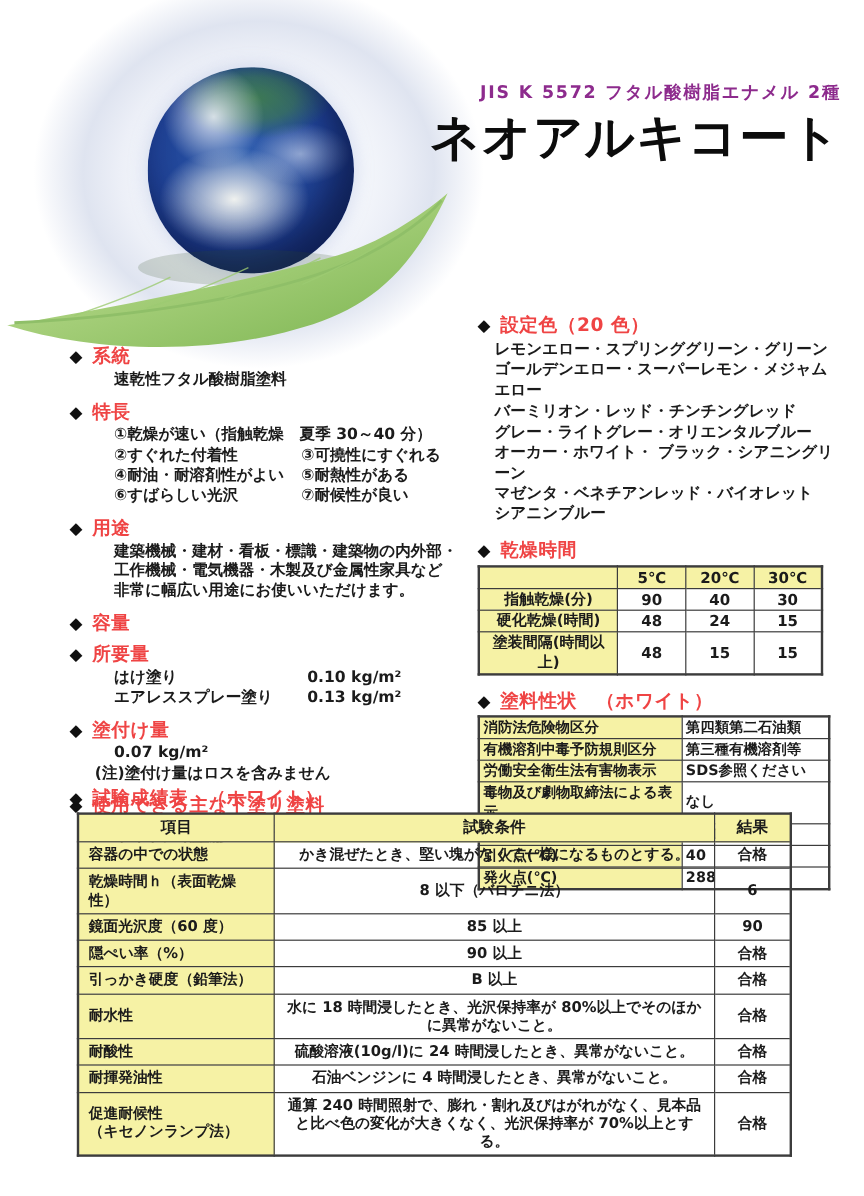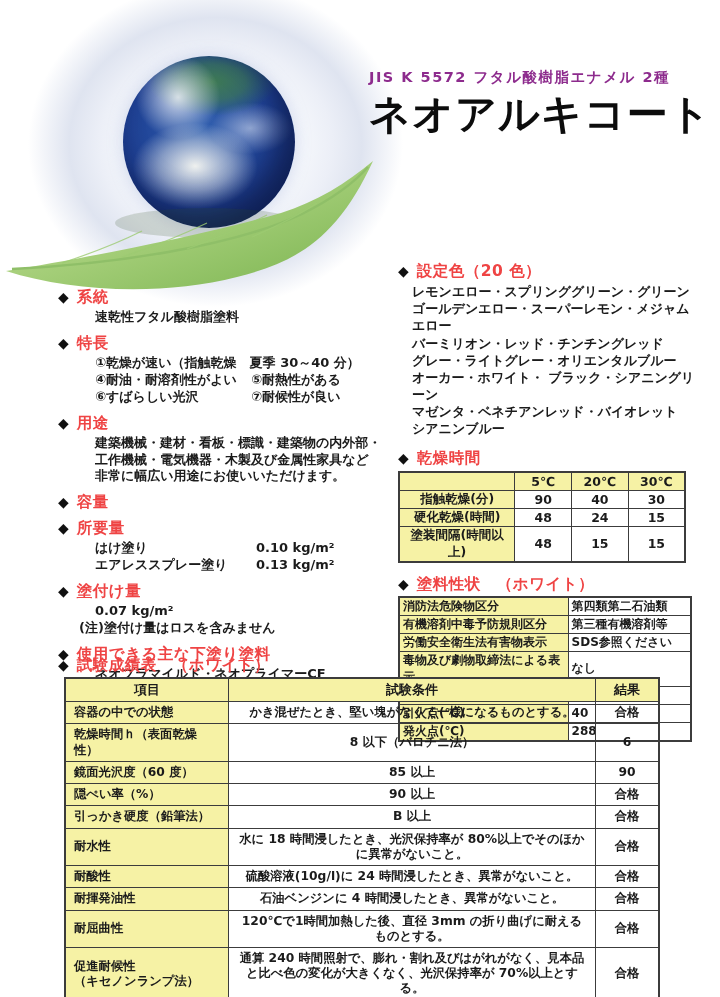--- a/index.html
+++ b/index.html
@@ -18,21 +18,21 @@
     background:
       radial-gradient(circle at 32% 24%, rgba(255,255,255,.8) 0%, rgba(255,255,255,0) 24%),
       radial-gradient(ellipse 60% 32% at 52% 15%, #3e7a54 0%, rgba(62,122,84,.7) 32%, rgba(62,122,84,0) 62%),
       radial-gradient(ellipse 55% 38% at 42% 64%, rgba(250,250,243,.95) 0%, rgba(250,250,243,.45) 38%, rgba(250,250,243,0) 66%),
       radial-gradient(ellipse 42% 26% at 74% 42%, rgba(235,242,255,.55) 0%, rgba(235,242,255,0) 58%),
       radial-gradient(circle at 45% 42%, #2c5cae 0%, #1e3f92 55%, #122a6e 100%);
     box-shadow: inset -14px -18px 30px rgba(5,10,40,.5), 0 0 16px rgba(130,150,205,.35);
   }
   .leaf-wrap{position:absolute;left:2px;top:145px;width:392px;height:152px;z-index:2;}
   
-  .title-block{position:absolute;top:68px;right:6px;width:345px;z-index:3;}
+  .title-block{position:absolute;top:68px;right:19px;width:345px;text-align:right;z-index:3;}
   .jis-line{font-size:14.5px;font-weight:bold;letter-spacing:1.5px;color:#8d2b8d;margin-bottom:7px;white-space:nowrap;}
   .product-title{font-size:41px;font-weight:800;letter-spacing:1px;line-height:1;color:#0c0c0c;white-space:nowrap;}
   
   .col-left{position:absolute;left:58px;top:280px;width:338px;z-index:3;}
   .col-right{position:absolute;left:398px;top:254px;width:302px;z-index:3;}
   .sec-h{display:flex;align-items:baseline;gap:8px;margin:9px 0 3px 0;}
   .sec-h .bullet{color:#101010;font-size:14px;line-height:1;}
   .sec-h .sec-h-text{color:#ef4444;font-size:15.5px;font-weight:bold;letter-spacing:.5px;line-height:1.1;}
   .body-line{margin-left:37px;font-size:13px;font-weight:600;line-height:1.3;}
   .pair-grid{margin-left:37px;display:grid;grid-template-columns:156px auto;font-size:13px;font-weight:600;line-height:1.3;}
@@ -91,20 +91,24 @@
     <span class="sec-h-text">系統</span>
   </div>
   <div class="body-line">速乾性フタル酸樹脂塗料</div>
 
   <div class="sec-h">
     <span class="bullet">◆</span>
     <span class="sec-h-text">特長</span>
   </div>
   <div class="body-line">①乾燥が速い（指触乾燥　夏季 30～40 分）</div>
   <div class="pair-grid">
+    <span>②すぐれた付着性</span>
+    <span>③可撓性にすぐれる</span>
+  </div>
+  <div class="pair-grid">
     <span>④耐油・耐溶剤性がよい</span>
     <span>⑤耐熱性がある</span>
   </div>
   <div class="pair-grid">
     <span>⑥すばらしい光沢</span>
     <span>⑦耐候性が良い</span>
   </div>
 
   <div class="sec-h">
     <span class="bullet">◆</span>
@@ -288,25 +292,20 @@
       <td class="yellow c-item">耐酸性</td>
       <td class="c-cond">硫酸溶液(10g/l)に 24 時間浸したとき、異常がないこと。</td>
       <td class="c-res">合格</td>
     </tr>
     <tr>
       <td class="yellow c-item">耐揮発油性</td>
       <td class="c-cond">石油ベンジンに 4 時間浸したとき、異常がないこと。</td>
       <td class="c-res">合格</td>
     </tr>
     <tr>
-      <td class="yellow c-item">耐屈曲性</td>
-      <td class="c-cond">120℃で1時間加熱した後、直径 3mm の折り曲げに耐えるものとする。</td>
-      <td class="c-res">合格</td>
-    </tr>
-    <tr>
       <td class="yellow c-item">促進耐候性
 （キセノンランプ法）</td>
       <td class="c-cond">通算 240 時間照射で、膨れ・割れ及びはがれがなく、見本品と比べ色の変化が大きくなく、光沢保持率が 70%以上とする。</td>
       <td class="c-res">合格</td>
     </tr>
 
   </tbody>
     </table>
 </div>
 

